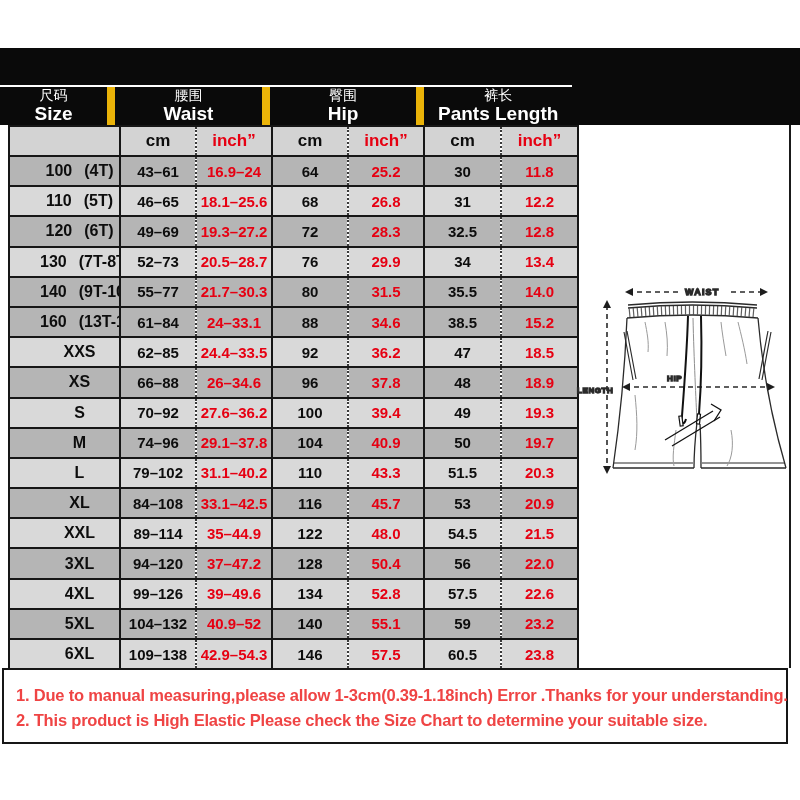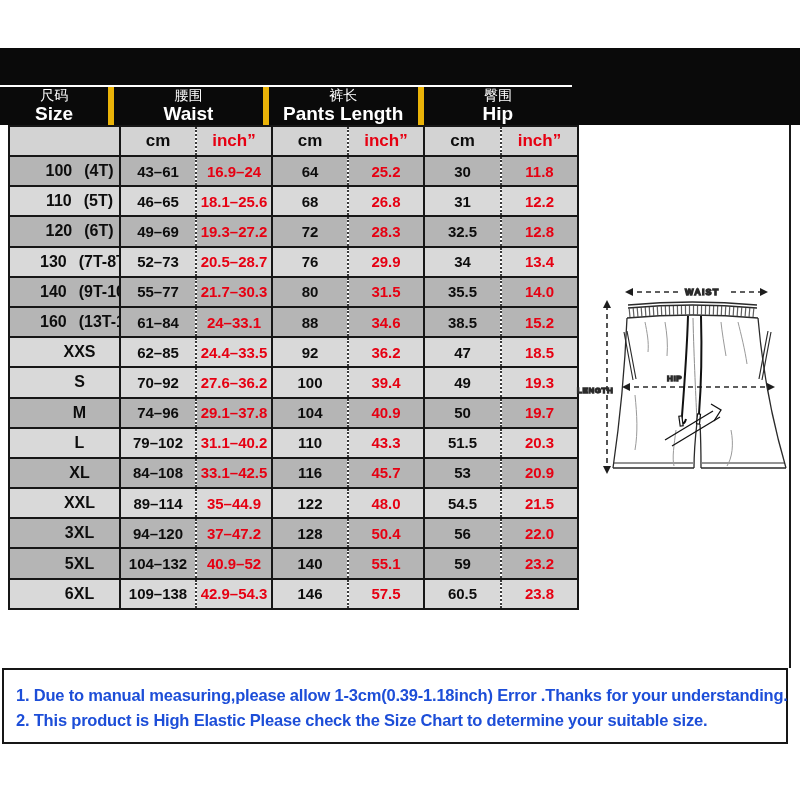--- a/index.html
+++ b/index.html
@@ -24,21 +24,21 @@
     position:absolute;left:0;top:37px;width:572px;height:2px;background:#ffffff;
   }
   .band-groups{
     position:absolute;left:0;top:39px;width:572px;height:38px;
     display:flex;
   }
   .group-cell{
     display:flex;flex-direction:column;align-items:center;justify-content:center;
     color:#ffffff;line-height:1.15;
   }
-  .group-cell + .group-cell{border-left:6px solid #eab308;}
+  .group-cell + .group-cell{border-left:8px solid #eab308;}
   .g-size{width:111px;}
   .g-waist{width:152px;}
   .g-hip{width:152px;}
   .g-pants{width:153px;}
   .group-zh{font-size:14px;}
   .group-en{font-size:19px;font-weight:bold;}
 
   
   .frame-right{
     position:absolute;left:789px;top:125px;width:2px;height:543px;background:#1a1a1a;
@@ -67,21 +67,21 @@
   td.c-size{font-size:16px;padding-left:30px;}
   td.c-size .tag{margin-left:12px;}
 
   
   .notes-box{
     position:absolute;left:2px;top:668px;width:786px;height:76px;
     border:2px solid #161616;background:#ffffff;
     padding:13px 0 0 12px;box-sizing:border-box;
   }
   .note-line{
-    font-size:16.5px;font-weight:bold;color:#1d4ed8;line-height:25px;
+    font-size:16.5px;font-weight:bold;color:#ef4444;line-height:25px;
     letter-spacing:-0.2px;white-space:nowrap;
   }
 
   
   .diagram{position:absolute;left:575px;top:270px;width:225px;height:215px;}
   .diagram svg{display:block;}
   .meas-text{font-size:9px;font-weight:bold;letter-spacing:1.2px;fill:#1d1d1d;}
   .meas-text.small{font-size:8px;letter-spacing:0.6px;}
 </style>
 </head>
@@ -93,27 +93,27 @@
     <div class="band-underline"></div>
     <div class="band-groups">
       <div class="group-cell g-size">
         <span class="group-zh">尺码</span>
         <span class="group-en">Size</span>
       </div>
       <div class="group-cell g-waist">
         <span class="group-zh">腰围</span>
         <span class="group-en">Waist</span>
       </div>
+      <div class="group-cell g-hip">
+        <span class="group-zh">臀围</span>
+        <span class="group-en">Hip</span>
+      </div>
       <div class="group-cell g-pants">
         <span class="group-zh">裤长</span>
         <span class="group-en">Pants Length</span>
-      </div>
-      <div class="group-cell g-hip">
-        <span class="group-zh">臀围</span>
-        <span class="group-en">Hip</span>
       </div>
     </div>
   </div>
 
   <div class="frame-right"></div>
 
   <div class="table-wrap">
     <table class="size-table">
       <colgroup>
         <col class="c0">
@@ -192,20 +192,29 @@
           </tr>
           <tr class="light">
             <td class="c-size"><span>XXS</span></td>
             <td class="bl-solid">62–85</td>
             <td class="bl-dot inch">24.4–33.5</td>
             <td class="bl-solid">92</td>
             <td class="bl-dot inch">36.2</td>
             <td class="bl-solid">47</td>
             <td class="bl-dot inch">18.5</td>
           </tr>
+          <tr class="dark">
+            <td class="c-size"><span>XS</span></td>
+            <td class="bl-solid">66–88</td>
+            <td class="bl-dot inch">26–34.6</td>
+            <td class="bl-solid">96</td>
+            <td class="bl-dot inch">37.8</td>
+            <td class="bl-solid">48</td>
+            <td class="bl-dot inch">18.9</td>
+          </tr>
           <tr class="light">
             <td class="c-size"><span>S</span></td>
             <td class="bl-solid">70–92</td>
             <td class="bl-dot inch">27.6–36.2</td>
             <td class="bl-solid">100</td>
             <td class="bl-dot inch">39.4</td>
             <td class="bl-solid">49</td>
             <td class="bl-dot inch">19.3</td>
           </tr>
           <tr class="dark">
@@ -245,20 +254,29 @@
             <td class="bl-dot inch">21.5</td>
           </tr>
           <tr class="dark">
             <td class="c-size"><span>3XL</span></td>
             <td class="bl-solid">94–120</td>
             <td class="bl-dot inch">37–47.2</td>
             <td class="bl-solid">128</td>
             <td class="bl-dot inch">50.4</td>
             <td class="bl-solid">56</td>
             <td class="bl-dot inch">22.0</td>
+          </tr>
+          <tr class="light">
+            <td class="c-size"><span>4XL</span></td>
+            <td class="bl-solid">99–126</td>
+            <td class="bl-dot inch">39–49.6</td>
+            <td class="bl-solid">134</td>
+            <td class="bl-dot inch">52.8</td>
+            <td class="bl-solid">57.5</td>
+            <td class="bl-dot inch">22.6</td>
           </tr>
           <tr class="dark">
             <td class="c-size"><span>5XL</span></td>
             <td class="bl-solid">104–132</td>
             <td class="bl-dot inch">40.9–52</td>
             <td class="bl-solid">140</td>
             <td class="bl-dot inch">55.1</td>
             <td class="bl-solid">59</td>
             <td class="bl-dot inch">23.2</td>
           </tr>

